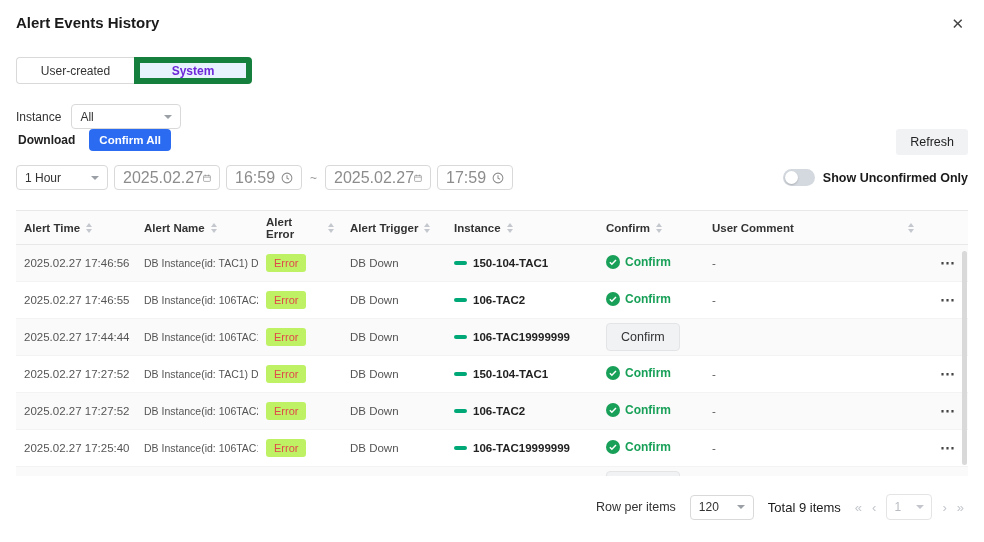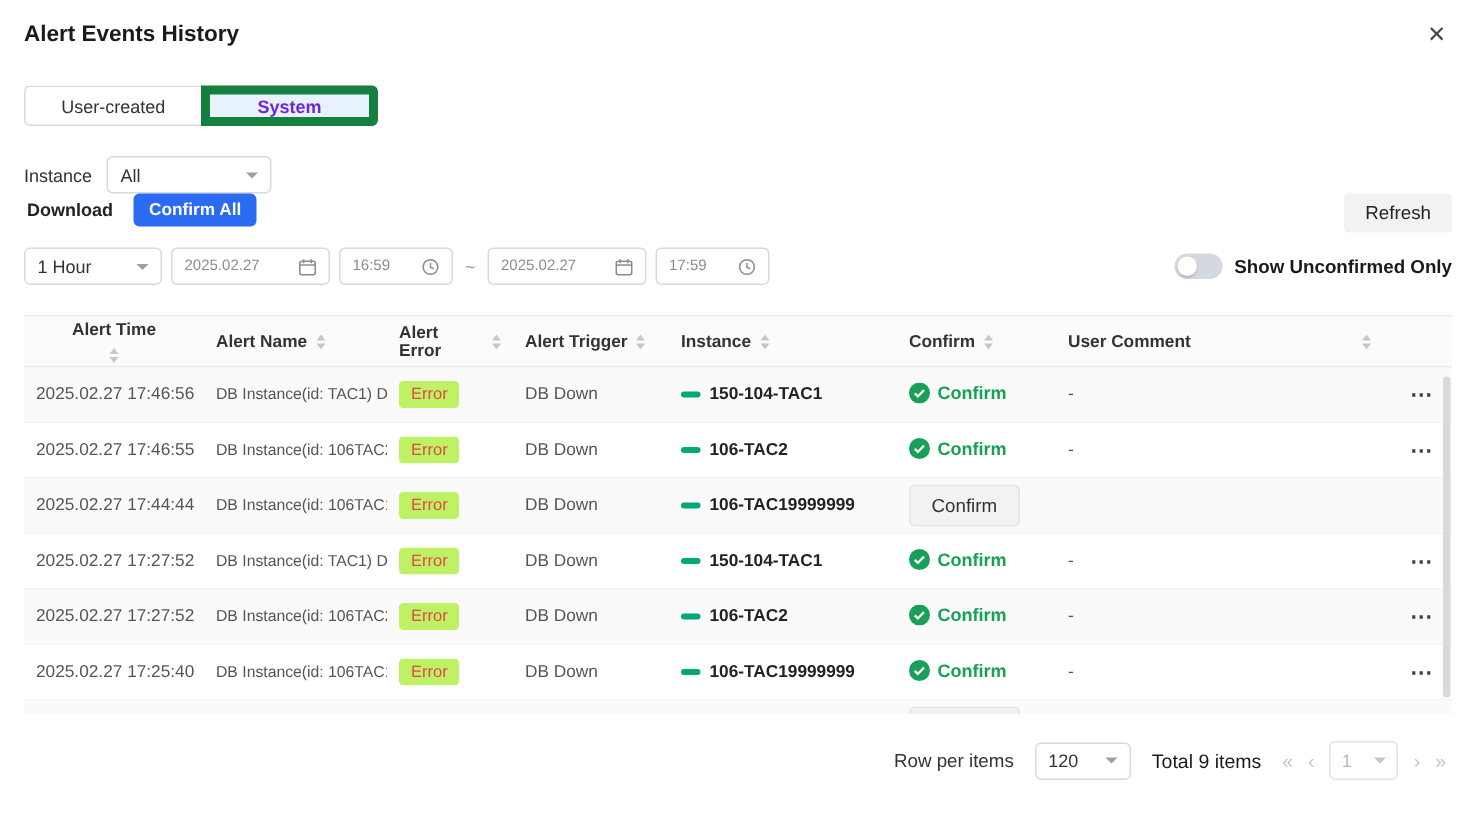--- a/index.html
+++ b/index.html
@@ -41,38 +41,38 @@
                   font-family:inherit; padding:4px 2px; }
   .confirm-all-btn { margin-left: 12px; background:#2a6bf2; color:#fff; font-size:11.5px; font-weight:bold;
                      border:none; border-radius:4px; padding:5px 10px; cursor:pointer; font-family:inherit; }
   .refresh-btn { margin-left:auto; background:#f1f2f4; color:#222; font-size:12.5px; border:none; border-radius:3px;
                  padding:6px 14px; cursor:pointer; font-family:inherit; }
 
   
   .time-row { margin-top: 10px; display:flex; align-items:center; gap:6px; }
   .input-box { height:25px; border:1px solid #d9d9d9; border-radius:4px; background:#fff;
                display:inline-flex; align-items:center; justify-content:space-between;
-               font-size:10px; color:#8c8c8c; padding:0 8px; }
+               font-size:16px; color:#8c8c8c; padding:0 8px; }
   .tilde { color:#999; font-size:12px; margin:0 2px; }
   .icon-svg { display:block; }
   .toggle-wrap { margin-left:auto; display:flex; align-items:center; gap:8px; }
   .toggle { width:32px; height:17px; border-radius:9px; background:#d4d9df; position:relative; cursor:pointer; }
   .toggle-knob { position:absolute; left:2px; top:2px; width:13px; height:13px; border-radius:50%; background:#fff;
                  box-shadow:0 1px 2px rgba(0,0,0,.2); }
   .toggle-label { font-size:12.5px; font-weight:bold; color:#1a1a1a; }
 
   
   .table-wrap { margin-top: 20px; height: 266px; overflow:hidden; position:relative;
                 border-top:1px solid #e8e8e8; }
   .thead { display:flex; align-items:center; height:34px; background:#fbfbfb; border-bottom:1px solid #e8e8e8; }
   .th { display:flex; align-items:center; gap:6px; font-size:11.5px; font-weight:bold; color:#333; padding:0 8px; }
   .sort { display:inline-flex; flex-direction:column; gap:2px; cursor:pointer; }
   .sort .up { width:0;height:0;border-left:3px solid transparent;border-right:3px solid transparent;border-bottom:4px solid #c4c8ce; }
   .sort .dn { width:0;height:0;border-left:3px solid transparent;border-right:3px solid transparent;border-top:4px solid #c4c8ce; }
-  .col-time { width:120px;flex-direction:column; }
+  .col-time { width:120px; }
   .col-name { width:122px; }
   .col-level { width:84px; }
   .col-trigger { width:104px; }
   .col-instance { width:152px; }
   .col-confirm { width:106px; }
   .col-comment { flex:1; }
   .col-actions { width:40px; }
   .th.col-comment .sort { margin-left:auto; margin-right:6px; }
 
   .tr { display:flex; align-items:center; height:37px; border-bottom:1px solid #f3f3f3; background:#fff; }

